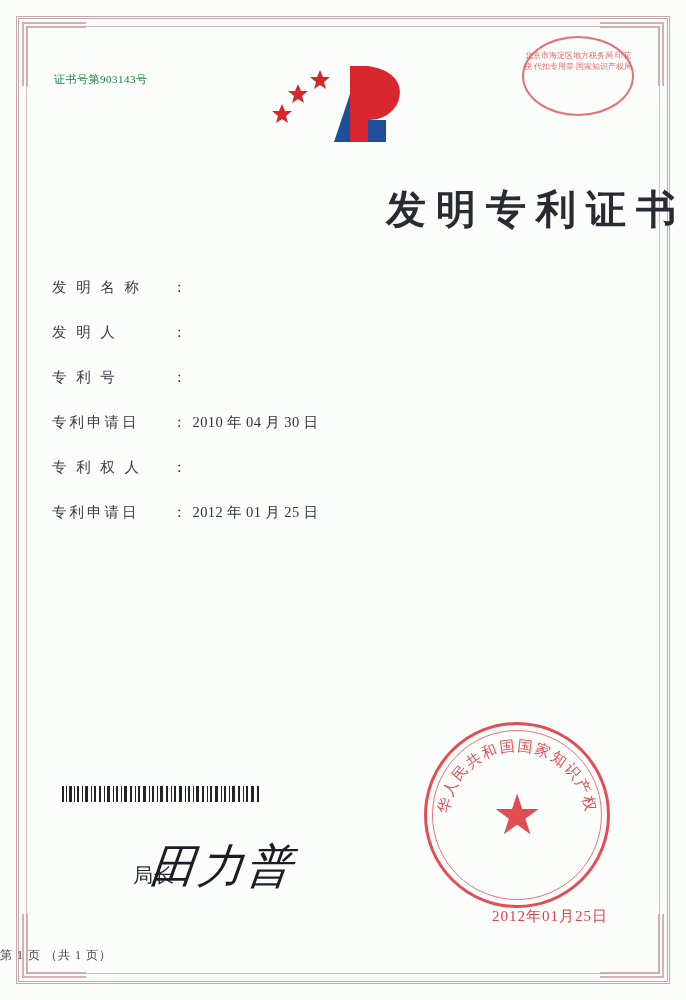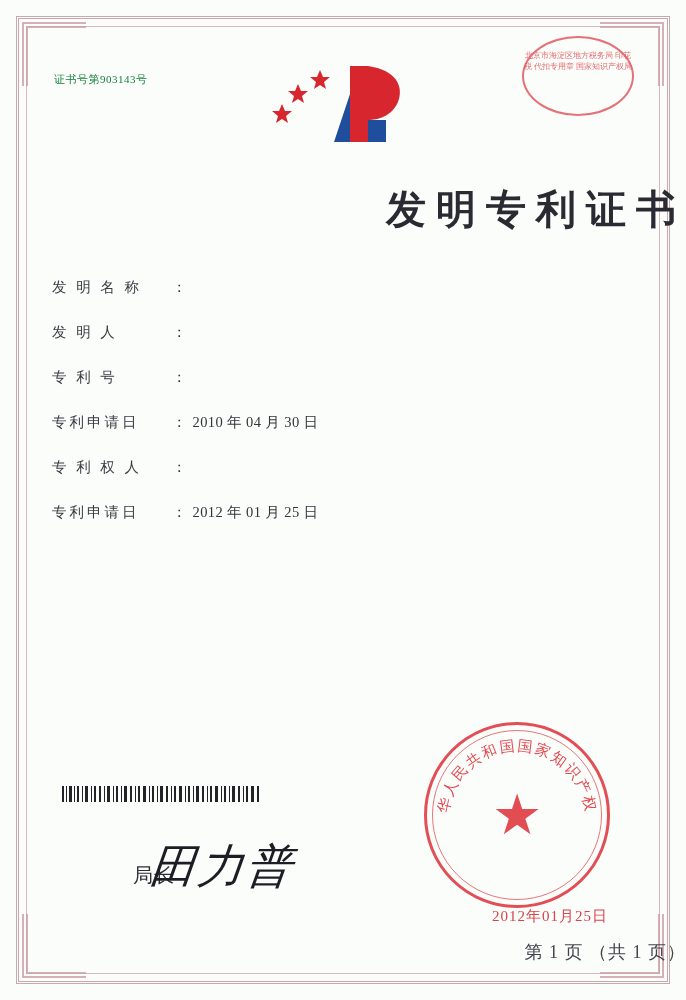--- a/index.html
+++ b/index.html
@@ -232,22 +232,22 @@
     font-size: 15px;
     color: #d8434c;
     letter-spacing: 1px;
   }
 
   .footer {
     position: absolute;
     left: 0;
     right: 0;
     bottom: 36px;
-    text-align: right;
-    font-size: 18px;
+    text-align: left;
+    font-size: 12px;
     color: #44444e;
     letter-spacing: 1px;
   }
 </style>
 </head>
 <body>
 
 <div class="page">
 
   <div class="border-outer"></div>

